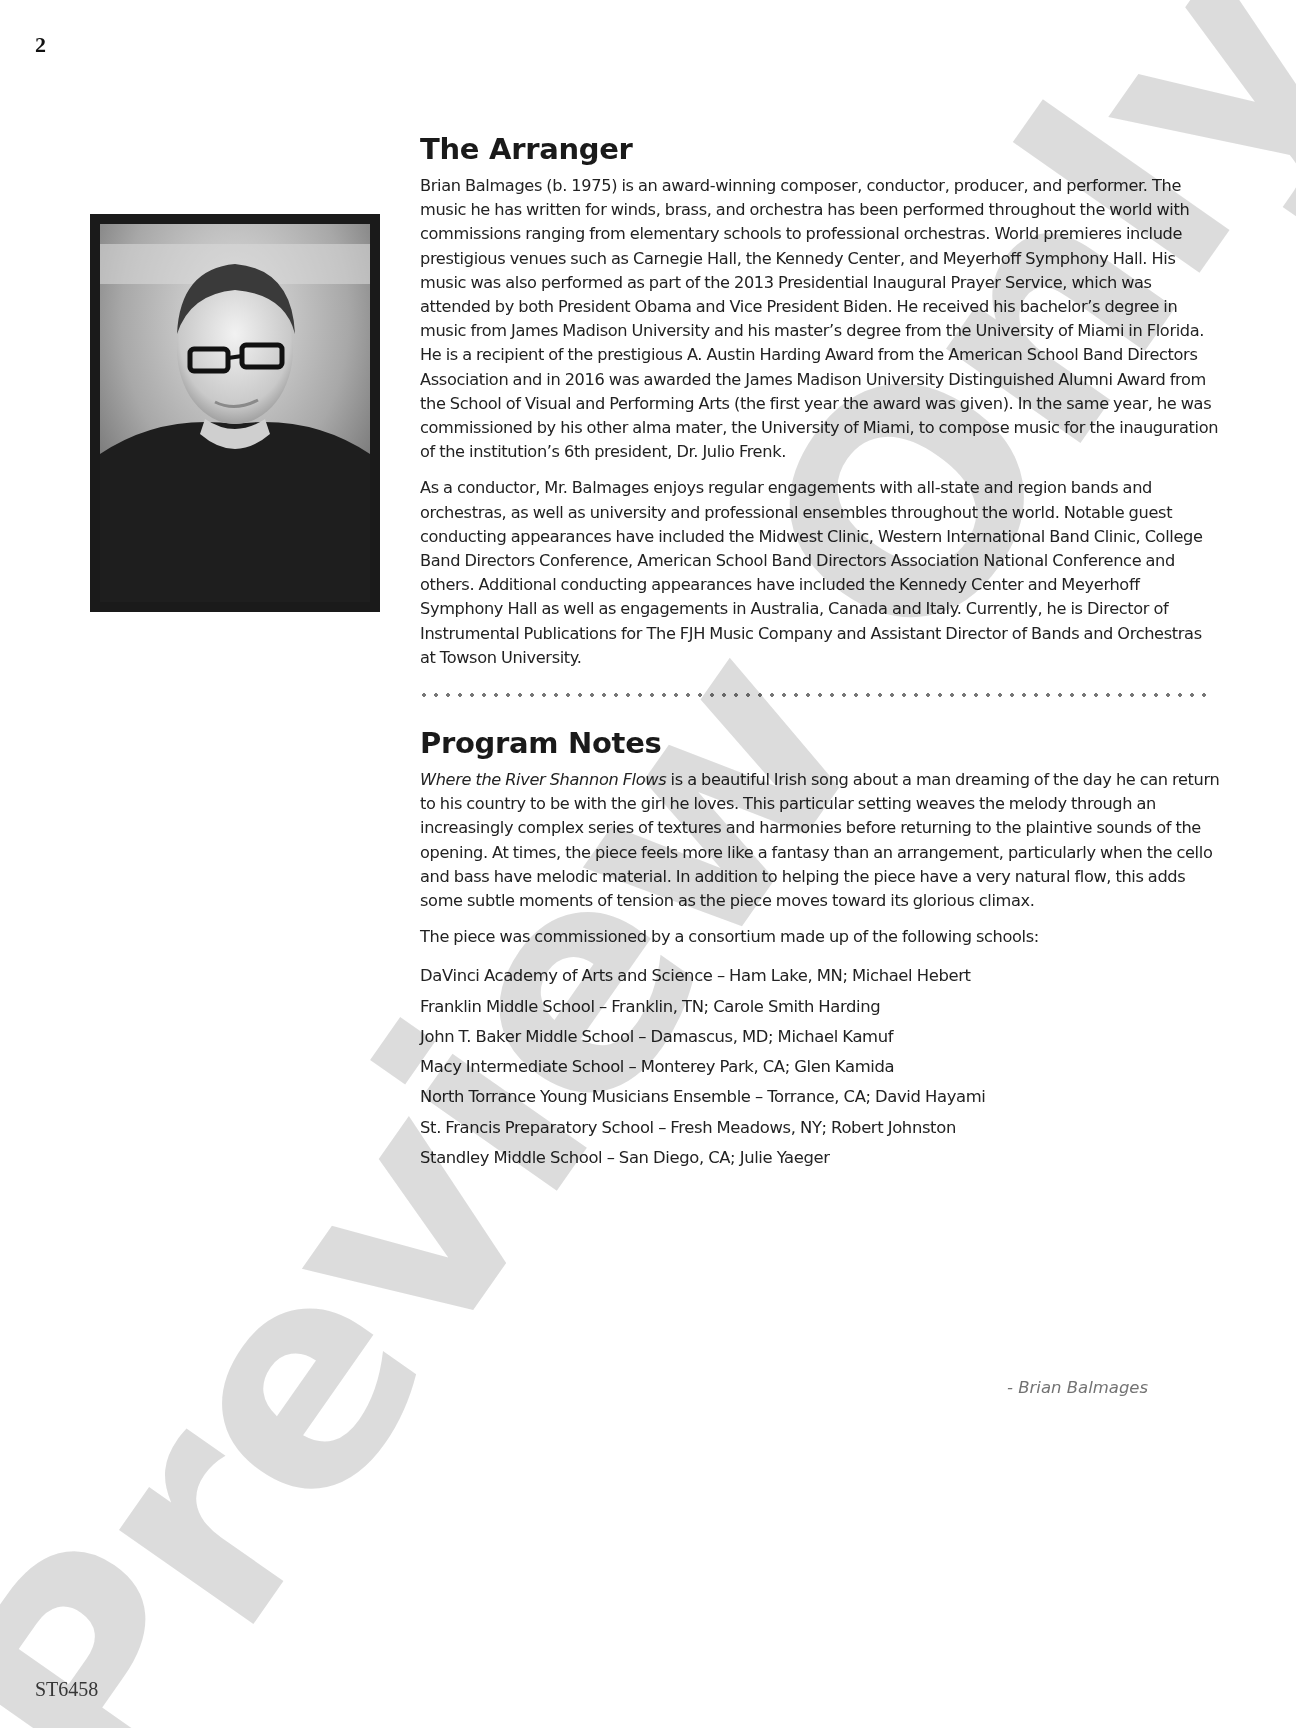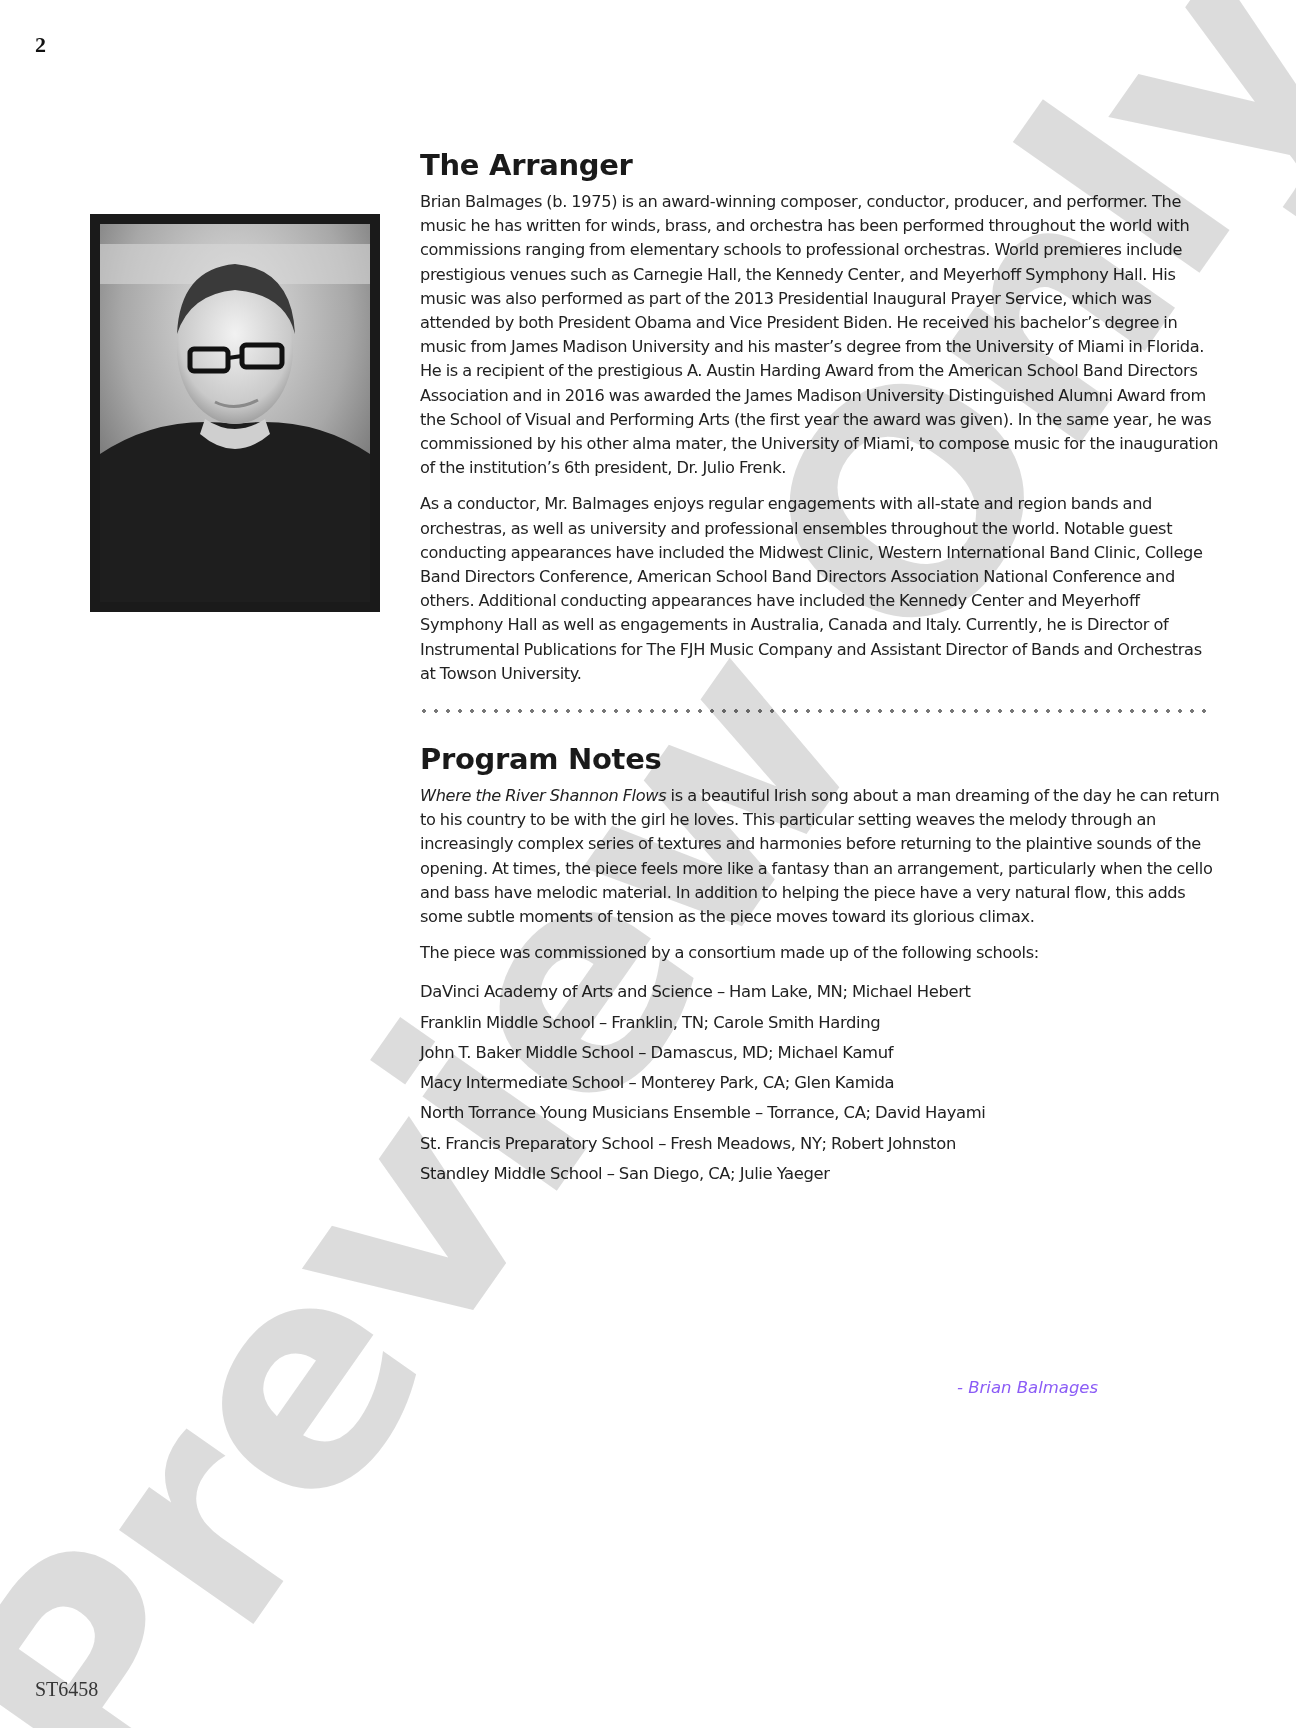--- a/index.html
+++ b/index.html
@@ -20,43 +20,43 @@
     background: #1a1a1a;
   }
   .photo-inner {
     position: absolute; left: 10px; top: 10px; right: 10px; bottom: 10px;
     background: linear-gradient(180deg, #9a9a9a 0%, #d6d6d6 18%, #bdbdbd 35%, #8a8a8a 60%, #2a2a2a 100%);
     overflow: hidden;
   }
   .photo-inner svg { width: 100%; height: 100%; display: block; }
 
   .content {
-    position: absolute; left: 420px; top: 148px; width: 800px;
+    position: absolute; left: 420px; top: 132px; width: 800px;
     font-family: "DejaVu Sans", sans-serif; color: #222;
   }
   h2 {
     font-family: "DejaVu Sans", sans-serif; font-weight: bold;
     font-size: 29px; margin: 0 0 8px 0; color: #1a1a1a; letter-spacing: -0.3px;
   }
   p.body {
     font-size: 16.2px; line-height: 24.2px; margin: 8px 0 12px 0;
     letter-spacing: -0.35px; word-spacing: -0.5px;
   }
   .divider {
     margin: 22px 0 28px -2px; height: 6px; width: 790px;
     background-image: radial-gradient(circle, #777 1.6px, transparent 2px);
     background-size: 12px 6px; background-repeat: repeat-x;
   }
   .schools { margin: 14px 0 0 0; padding: 0; list-style: none; }
   .schools li {
     font-size: 16.4px; line-height: 30.2px; letter-spacing: -0.35px; word-spacing: -0.5px;
   }
   .signature {
-    position: absolute; left: 957px; top: 1378px;
-    font-family: "DejaVu Sans", sans-serif; font-style: italic; font-size: 16.5px; color: #8b5cf6;
+    position: absolute; left: 1007px; top: 1378px;
+    font-family: "DejaVu Sans", sans-serif; font-style: italic; font-size: 16.5px; color: #737373;
   }
 
   .watermark {
     position: absolute; left: 648px; top: 880px;
     transform: translate(-50%, -50%) rotate(-55deg);
     font-family: "DejaVu Sans", sans-serif; font-weight: bold;
     font-size: 300px; color: #d9d9d9; white-space: nowrap;
     opacity: 0.9; mix-blend-mode: multiply; pointer-events: none; letter-spacing: -6px;
   }
 </style>

